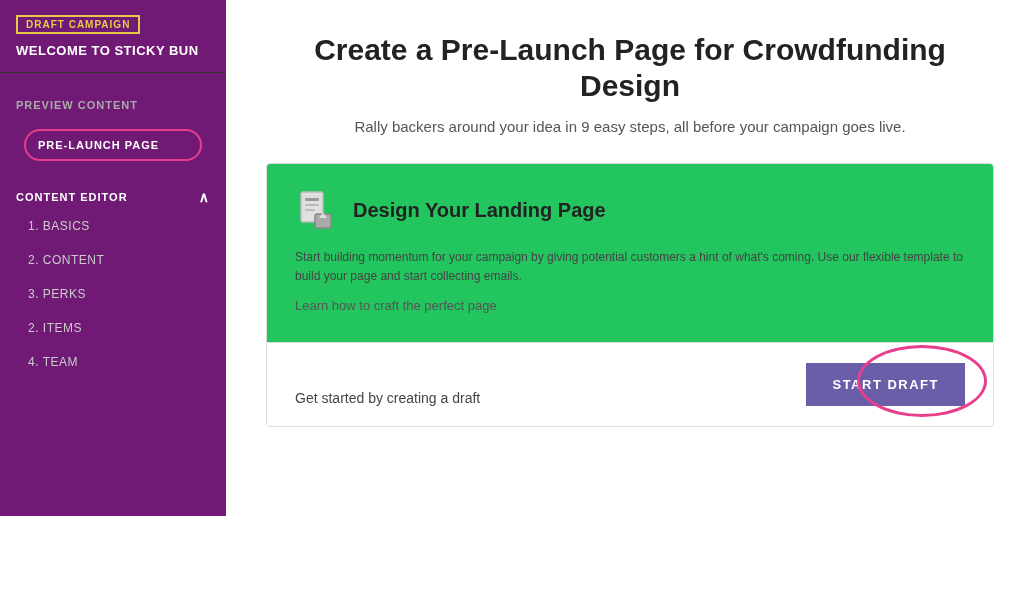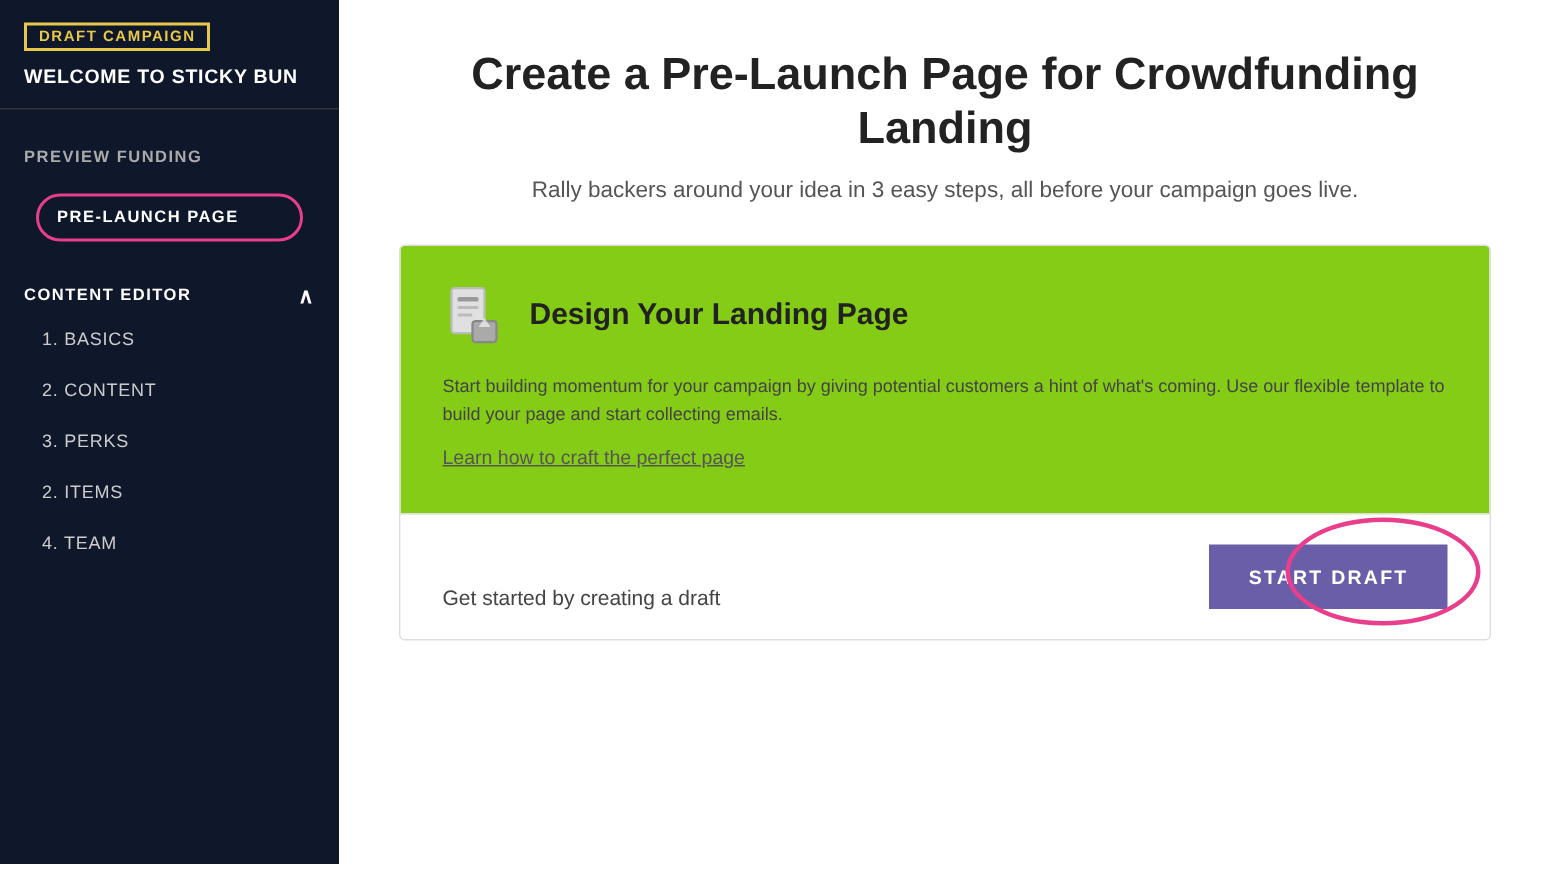--- a/index.html
+++ b/index.html
@@ -9,25 +9,25 @@
       width: 1034px;
       height: 592px;
       overflow: hidden;
       background: #fff;
     }
 
     
     .sidebar {
       width: 226px;
       min-width: 226px;
-      background: #0f172a;
+      background: #701a75;
       color: #fff;
       display: flex;
       flex-direction: column;
-      height: 576px;
+      height: 516px;
       overflow: hidden;
     }
 
     .sidebar-header {
       padding: 14px 16px 12px;
       border-bottom: 1px solid #333;
     }
 
     .draft-badge {
       display: inline-block;
@@ -135,21 +135,21 @@
 
     .card {
       border: 1px solid #ddd;
       border-radius: 4px;
       overflow: hidden;
     }
 
     .card-top {
       padding: 24px 28px 28px;
       border-bottom: 1px solid #ddd;
-      background: #84cc16;
+      background: #22c55e;
     }
 
     .card-top-header {
       display: flex;
       align-items: center;
       gap: 14px;
       margin-bottom: 16px;
     }
 
     .landing-icon {
@@ -175,21 +175,20 @@
     .card-description {
       font-size: 12px;
       color: #444;
       line-height: 1.6;
       margin-bottom: 10px;
     }
 
     .learn-link {
       font-size: 13px;
       color: #555;
-      text-decoration: underline;
       cursor: pointer;
     }
 
     .card-bottom {
       padding: 20px 28px;
       background: #fff;
       display: flex;
       align-items: flex-end;
       justify-content: space-between;
     }
@@ -230,43 +229,43 @@
 </head>
 <body>
 
 <div class="sidebar">
   <div class="sidebar-header">
     <div class="draft-badge">DRAFT CAMPAIGN</div>
     <div class="campaign-title">WELCOME TO STICKY BUN</div>
   </div>
 
   <div class="sidebar-nav">
-    <div class="nav-item preview">PREVIEW FUNDING</div>
+    <div class="nav-item preview">PREVIEW CONTENT</div>
     <div style="position:relative; margin: 4px 12px;">
       <div class="nav-item active">PRE-LAUNCH PAGE</div>
     </div>
   </div>
 
   <div class="campaign-editor-header">
     <span>CONTENT EDITOR</span>
     <span class="chevron-up">∧</span>
   </div>
 
   <div class="editor-subnav">
     <div class="editor-subnav-item">1. BASICS</div>
     <div class="editor-subnav-item">2. CONTENT</div>
     <div class="editor-subnav-item">3. PERKS</div>
     <div class="editor-subnav-item">2. ITEMS</div>
     <div class="editor-subnav-item">4. TEAM</div>
   </div>
 </div>
 
 <div class="main">
-  <h1 class="page-title">Create a Pre-Launch Page for Crowdfunding Landing</h1>
-  <p class="page-subtitle">Rally backers around your idea in 3 easy steps, all before your campaign goes live.</p>
+  <h1 class="page-title">Create a Pre-Launch Page for Crowdfunding Design</h1>
+  <p class="page-subtitle">Rally backers around your idea in 9 easy steps, all before your campaign goes live.</p>
 
   <div class="card">
     <div class="card-top">
       <div class="card-top-header">
         <div class="landing-icon">
 
           <svg viewBox="0 0 40 40" fill="none" xmlns="http://www.w3.org/2000/svg">
             <rect x="4" y="2" width="22" height="30" rx="2" fill="#e0e0e0" stroke="#bbb" stroke-width="1.5"></rect>
             <rect x="8" y="8" width="14" height="3" rx="1" fill="#999"></rect>
             <rect x="8" y="14" width="14" height="2" rx="1" fill="#bbb"></rect>

